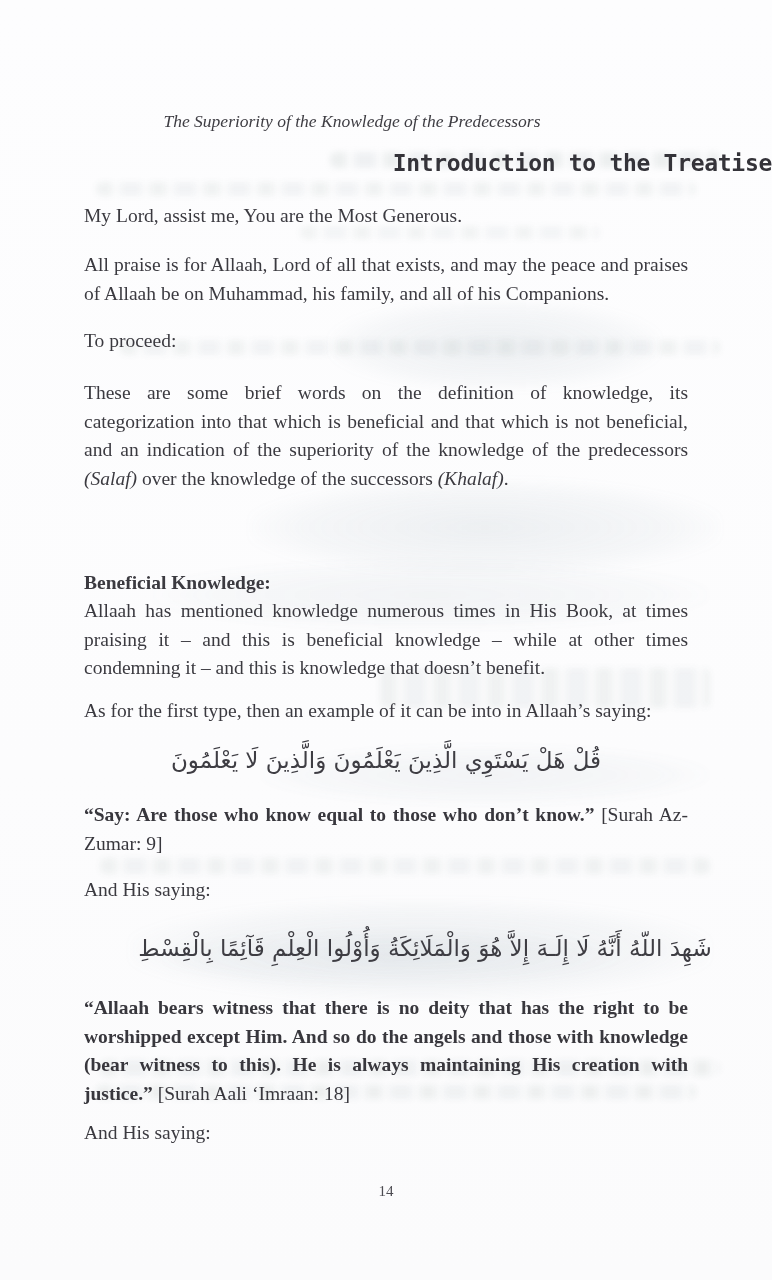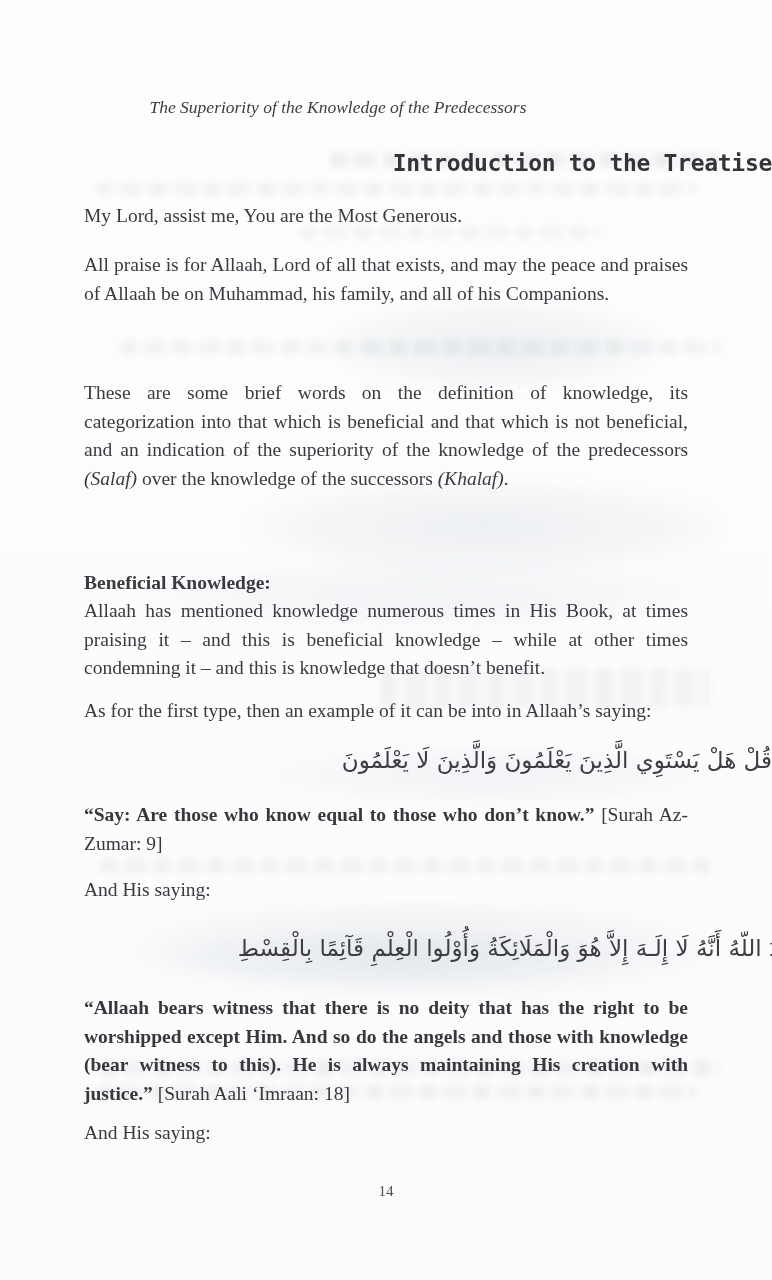--- a/index.html
+++ b/index.html
@@ -12,42 +12,42 @@
     color:#3b3a40;
     overflow:hidden;
   }
   .t {
     position:absolute; left:84px; width:604px; margin:0;
     font-size:19.5px; line-height:28.5px; text-align:justify;
     text-justify:inter-word;
   }
   .single { text-align:left; }
   .running-header {
-    position:absolute; top:96px; left:0; width:676px; margin:0;
+    position:absolute; top:96px; left:0; width:676px; margin:14px;
     text-align:center; font-style:italic; font-size:17.5px; line-height:22px;
     color:#3e3d43;
   }
   .title {
     position:absolute; top:148px; left:0; width:772px; margin:0;
     text-align:right;
     font-family:"DejaVu Sans Mono", monospace;
     font-weight:700; font-size:23px; line-height:30px; letter-spacing:-0.3px;
     color:#343339;
   }
   .p-opening   { top:202px; }
   .p-praise    { top:251px; }
   .p-proceed   { top:327px; }
   .p-definition{ top:379px; }
   .p-sowesay   { top:497px; }
   .p-beneficial-h { top:569px; font-weight:700; }
   .p-beneficial-b { top:597px;font-family:Liberation Serif, serif; }
   .p-firsttype { top:697px; }
   .arabic {
     position:absolute; left:0; width:772px; margin:0;
-    direction:rtl;
+    text-align:center; direction:rtl;
     font-family:"DejaVu Sans", sans-serif;
     font-size:23px; line-height:40px; color:#3e3d43;
   }
   .arabic-1 { top:740px; }
   .arabic-2 { top:928px;padding-left:39px; }
   .quote { font-weight:700; color:#38373d; }
   .quote .cite { font-weight:400; }
   .p-quote1  { top:801px; }
   .p-saying1 { top:876px; }
   .p-quote2  { top:994px; }
@@ -110,20 +110,21 @@
   <div class="ghost blob g14"></div>
 
   <p class="running-header">The Superiority of the Knowledge of the Predecessors</p>
 
   <h1 class="title">Introduction to the Treatise</h1>
 
   <p class="t single p-opening">My Lord, assist me, You are the Most Generous.</p>
 
   <p class="t p-praise">All praise is for Allaah, Lord of all that exists, and may the peace and praises of Allaah be on Muhammad, his family, and all of his Companions.</p>
 
+  <p class="t single p-proceed">To proceed:</p>
 
   <p class="t p-definition"><span>These are some brief words on the definition of knowledge, its categorization into that which is beneficial and that which is not beneficial, and an indication of the superiority of the knowledge of the predecessors </span><em>(Salaf)</em><span> over the knowledge of the successors </span><em>(Khalaf)</em><span>.</span></p>
 
 
   <p class="t single p-beneficial-h">Beneficial Knowledge:</p>
 
   <p class="t p-beneficial-b">Allaah has mentioned knowledge numerous times in His Book, at times praising it – and this is beneficial knowledge – while at other times condemning it – and this is knowledge that doesn’t benefit.</p>
 
   <p class="t single p-firsttype">As for the first type, then an example of it can be into in Allaah’s saying:</p>
 

